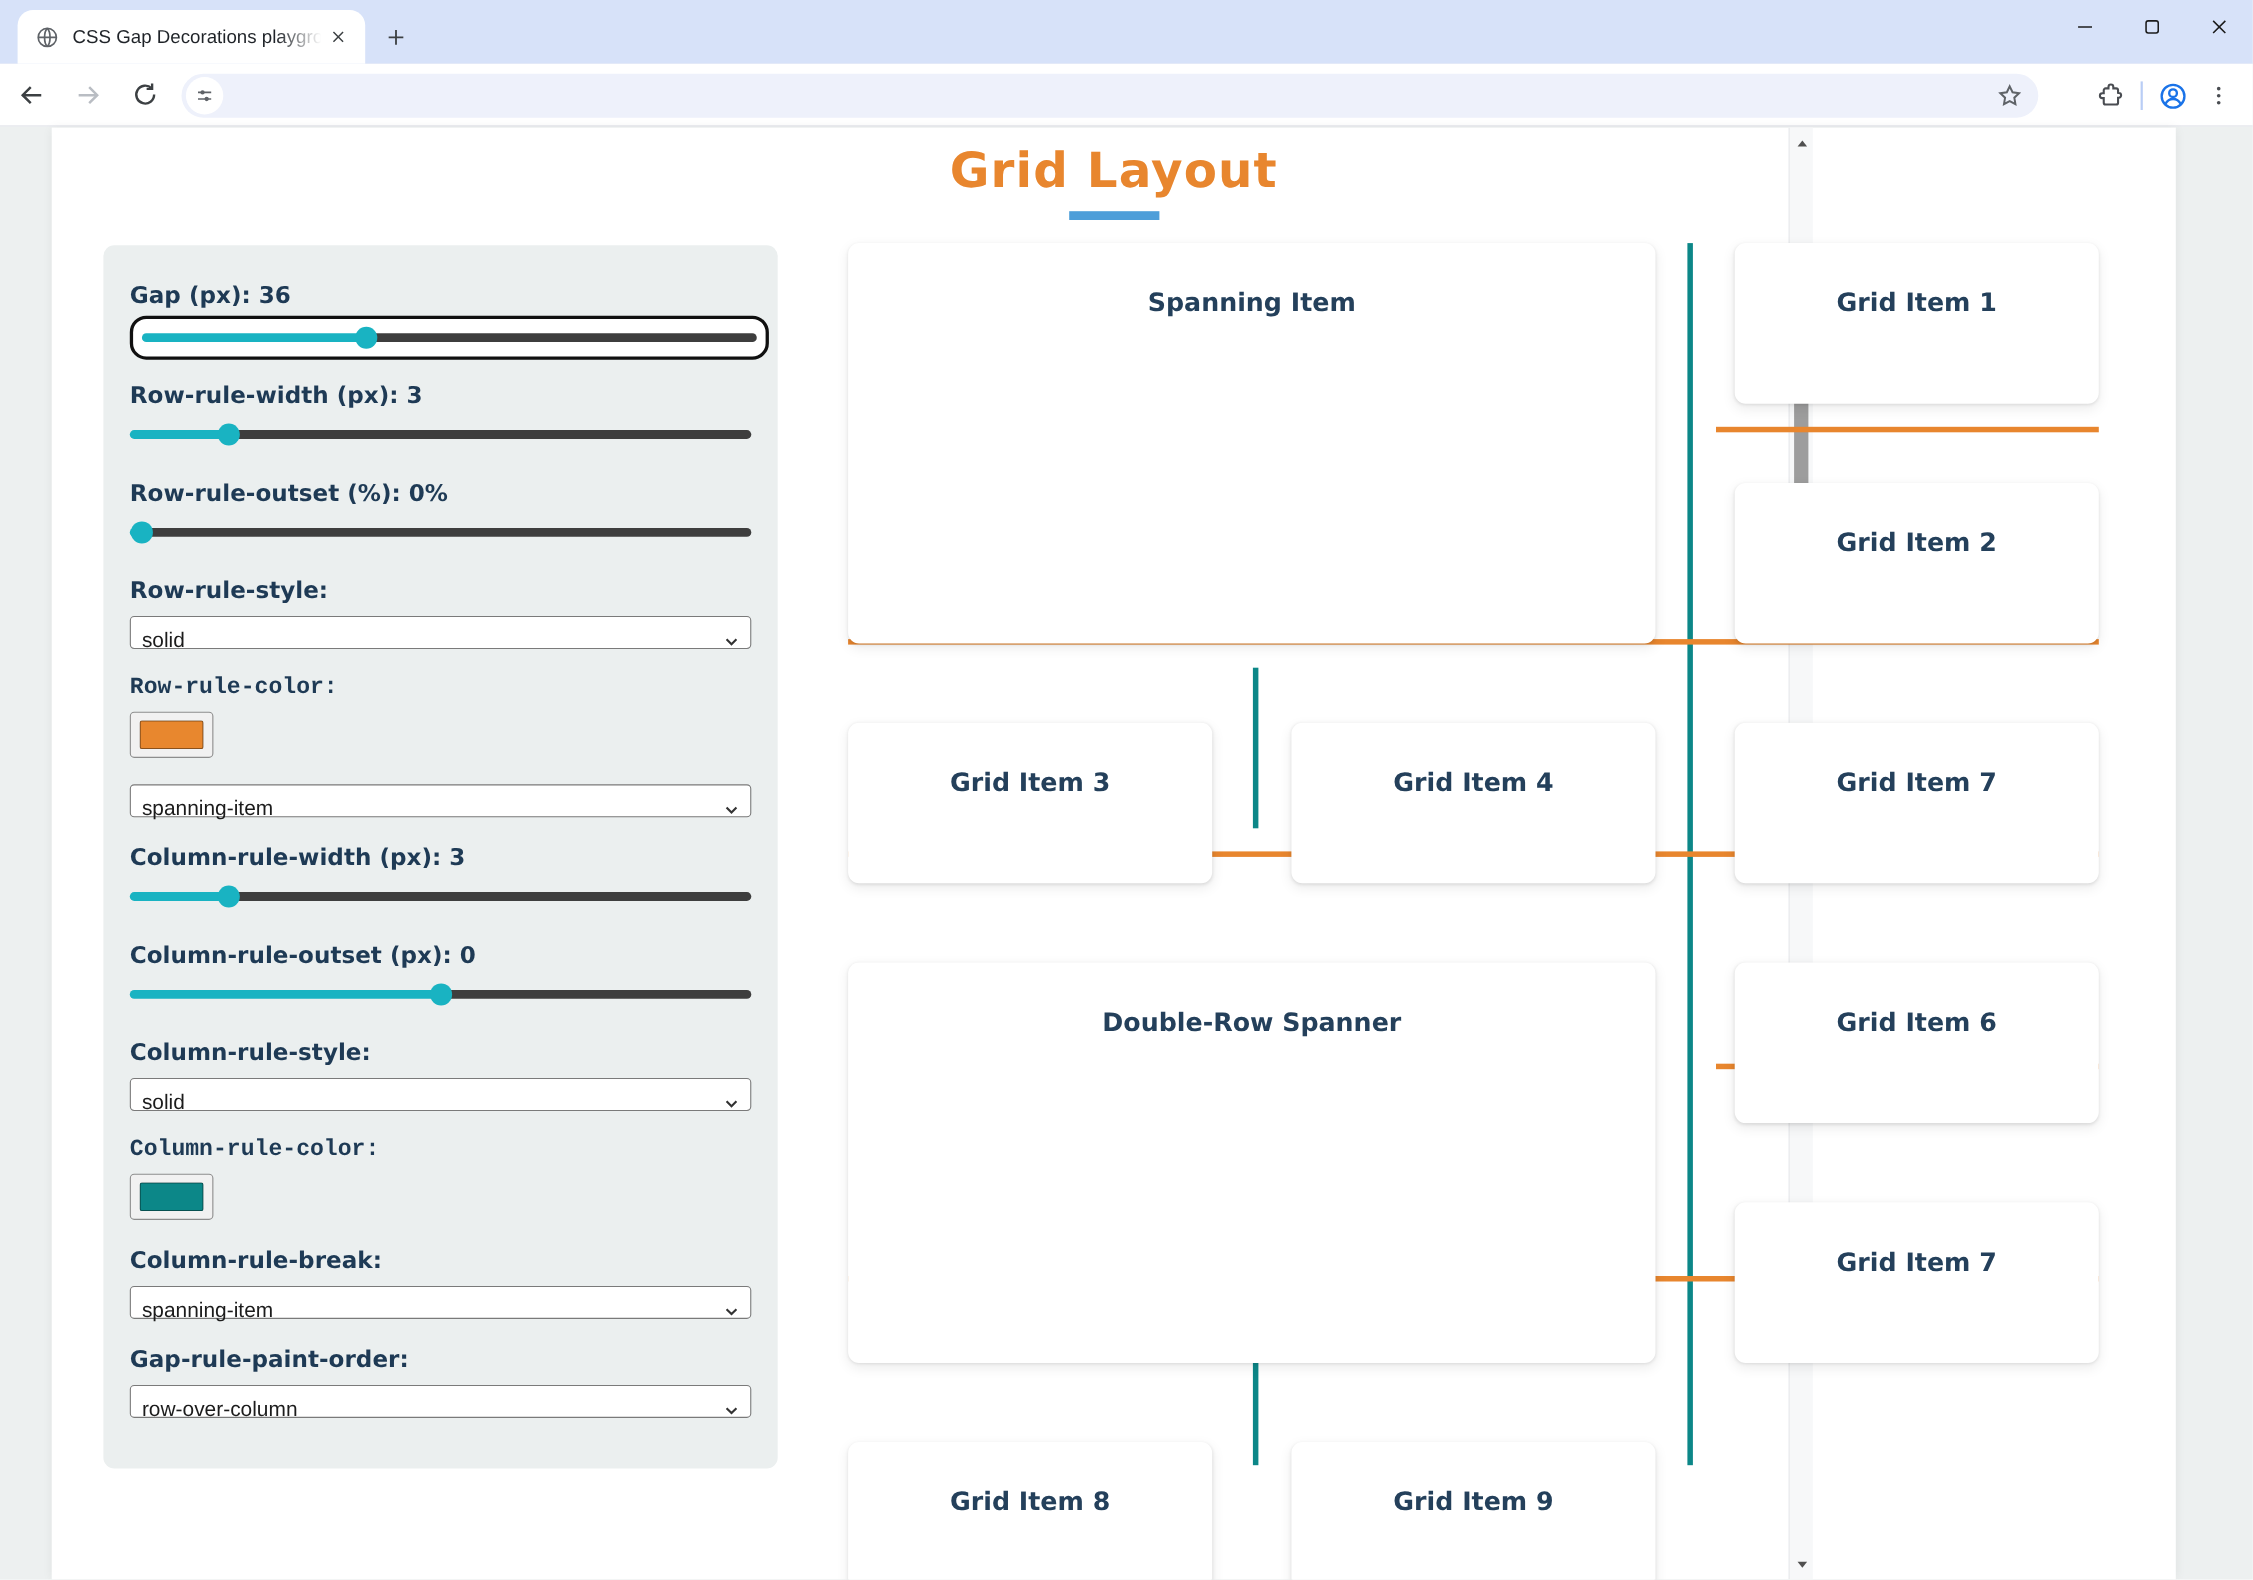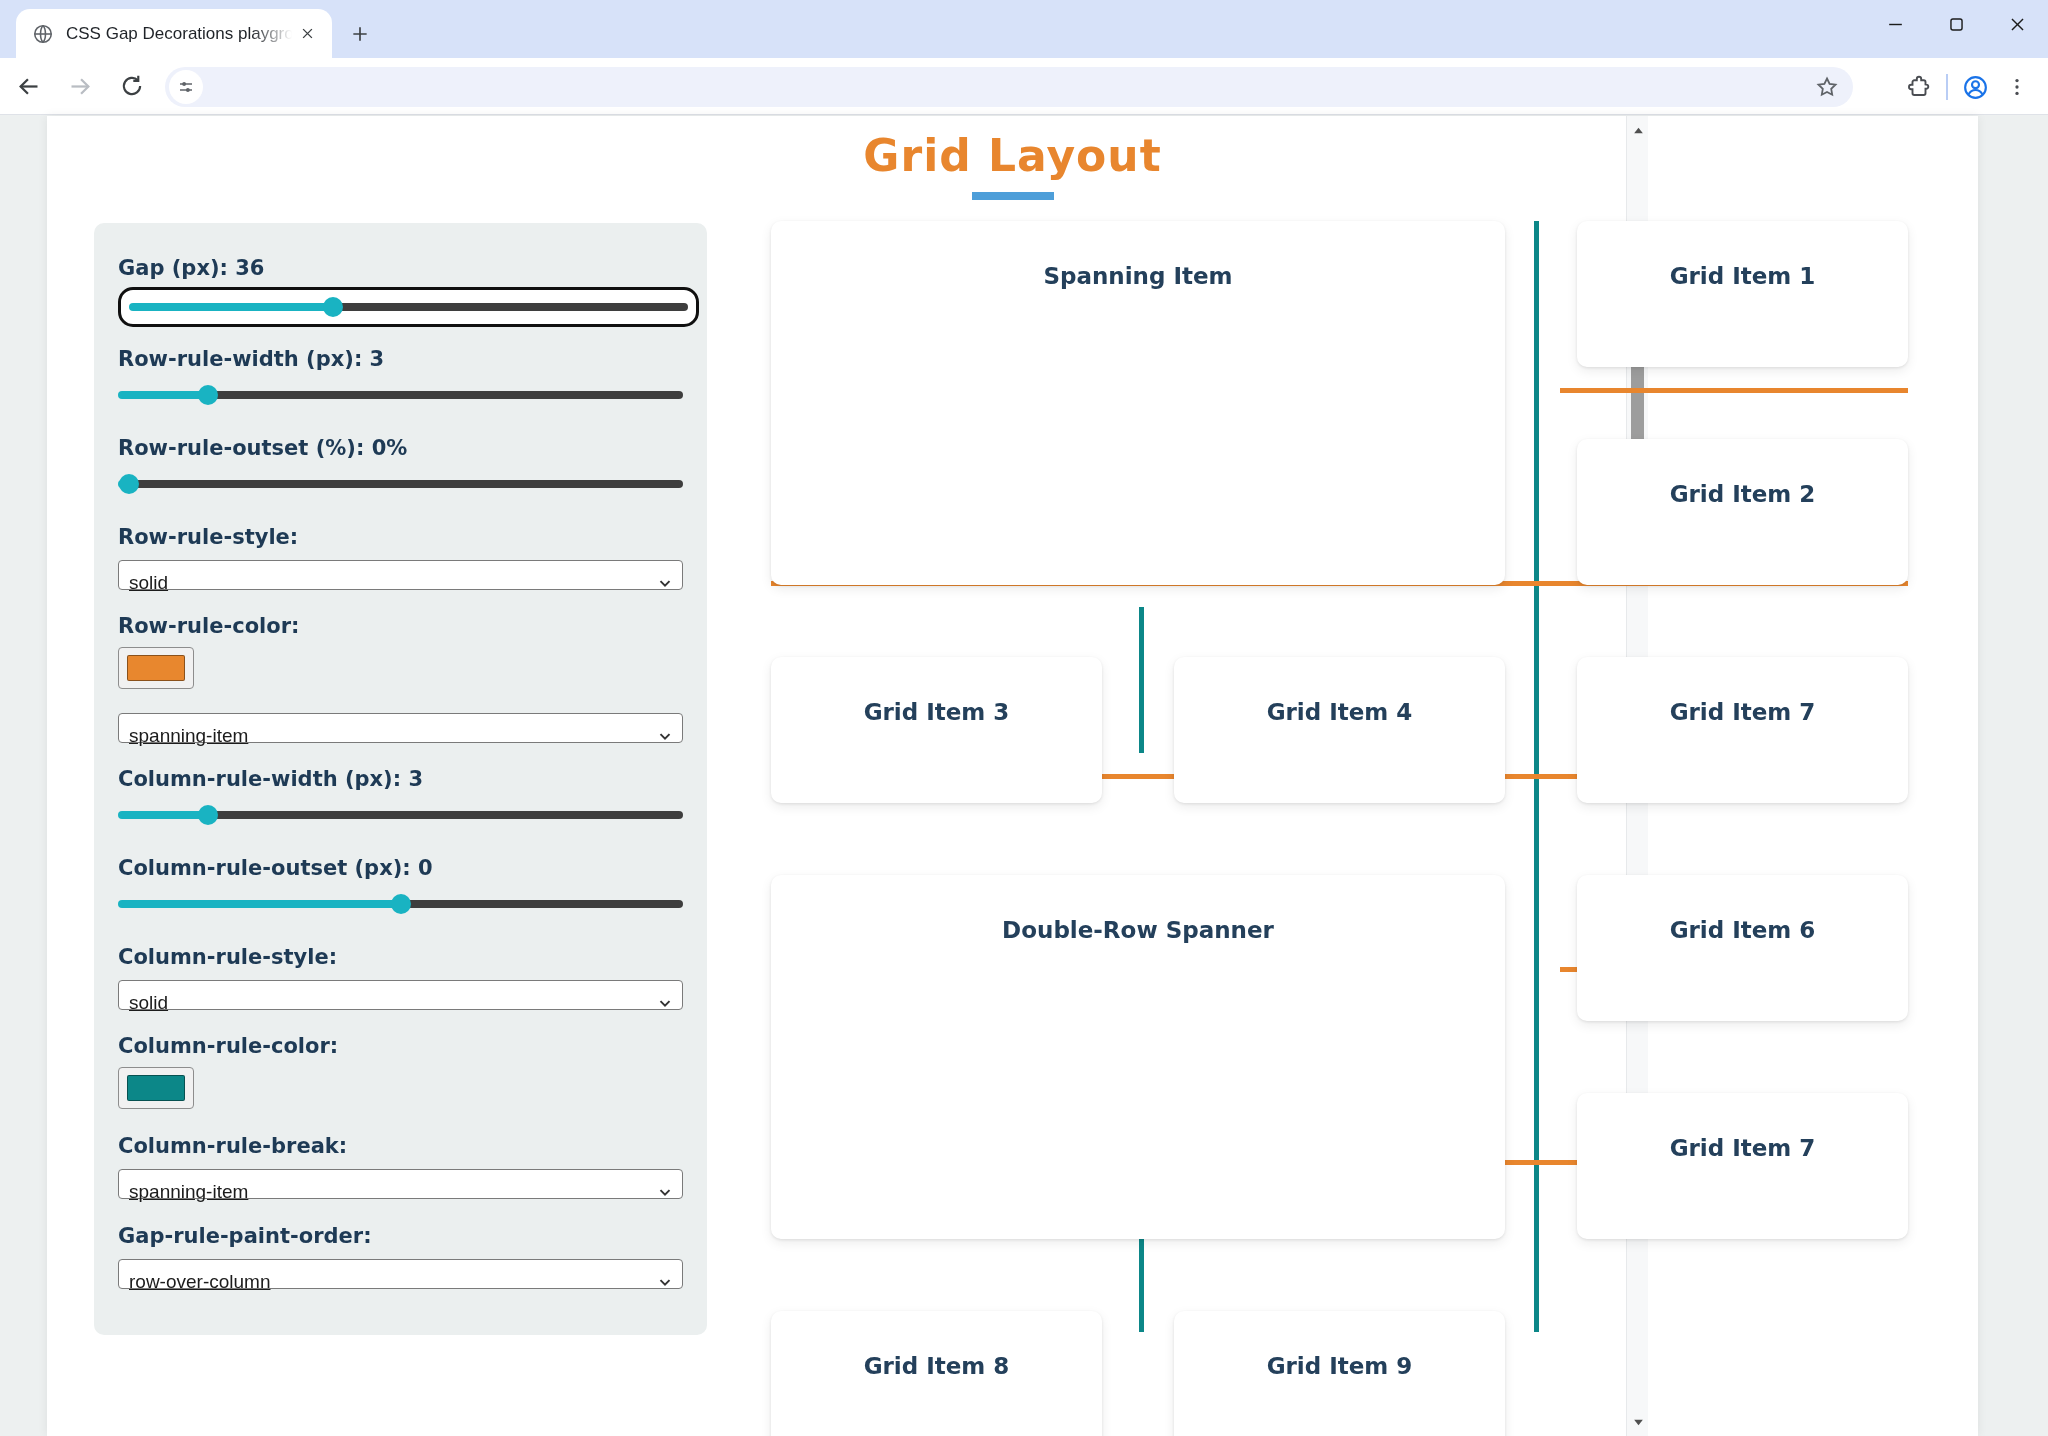--- a/index.html
+++ b/index.html
@@ -54,22 +54,22 @@
   .thumb { position:absolute; top:1px; left:calc(var(--fill) - 10px); width:20px; height:20px;
            border-radius:50%; background:#19b3c2; }
   .focus-block { margin-bottom:19px; }
   .focus-block .clabel { margin-bottom:6px; }
   .focus-ring { border:3px solid #101010; border-radius:15px; background:#ffffff; padding:6px 8px; width:581px; }
   .focus-ring .slider { width:100%; }
   .select-block { margin-bottom:23px;margin-top:24px; }
   .select-block .clabel { margin-bottom:10px; }
   .selectbox { width:565px; height:30px; background:#ffffff; border:1px solid #7a7a7a; border-radius:4px;
                display:flex; align-items:center; justify-content:space-between; padding:16px 8px 0 10px;
-               font-family:"Liberation Sans", sans-serif; font-size:19px; color:#1c1c1c;text-decoration:underline; }
-  .swatch-block { margin-bottom:13px; }
+               font-family:"Liberation Sans", sans-serif; font-size:19px; color:#1c1c1c; }
+  .swatch-block { margin-bottom:13px;font-family:Liberation Mono, monospace; }
   .swatch-block .clabel { margin-bottom:8px; }
   .swatch { position:relative; width:76px; height:42px; background:#f1f1f1; border:1px solid #8d8d8d;
             border-radius:4px; }
   .swatch-inner { position:absolute; left:8px; top:7px; right:8px; bottom:7px; border:1px solid rgba(0,0,0,0.4);
                   border-radius:2px; }
 
   
   .gridwrap { position:absolute; left:724px; top:105px; width:1137px; height:1111px; display:grid;
               grid-template-columns:repeat(3,1fr); grid-auto-rows:146px; gap:72px; }
   .gi { background:#ffffff; border-radius:10px; box-shadow:0 1px 3px rgba(0,0,0,0.09), 0 4px 12px rgba(0,0,0,0.08);

